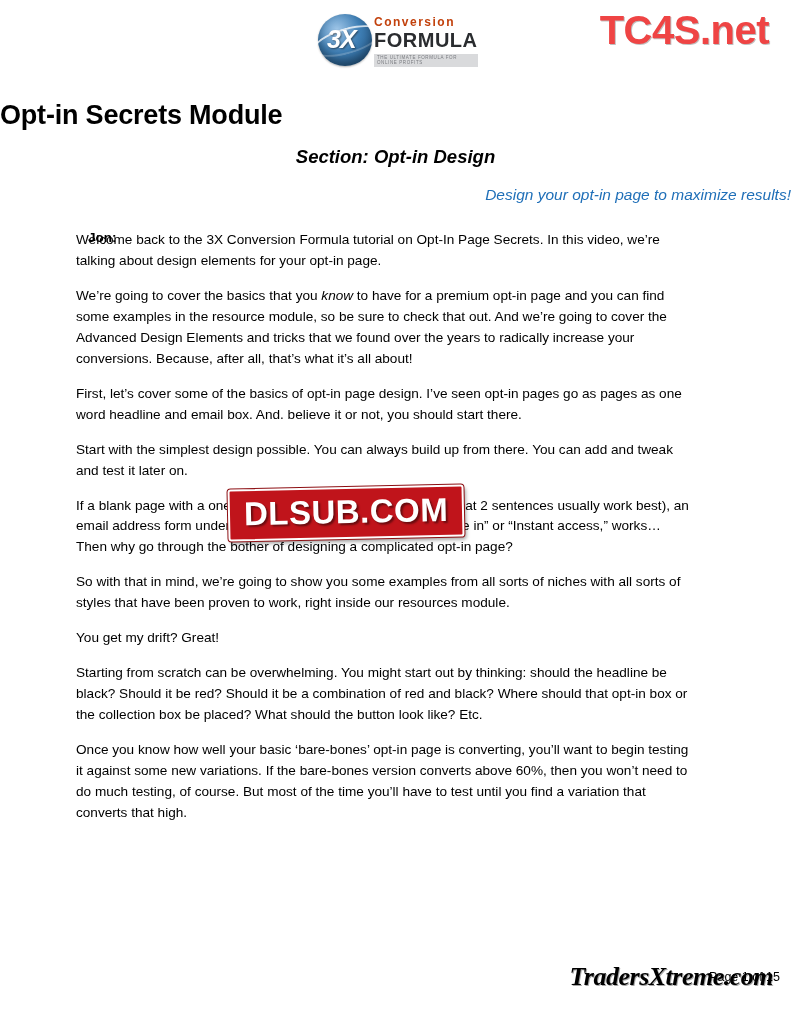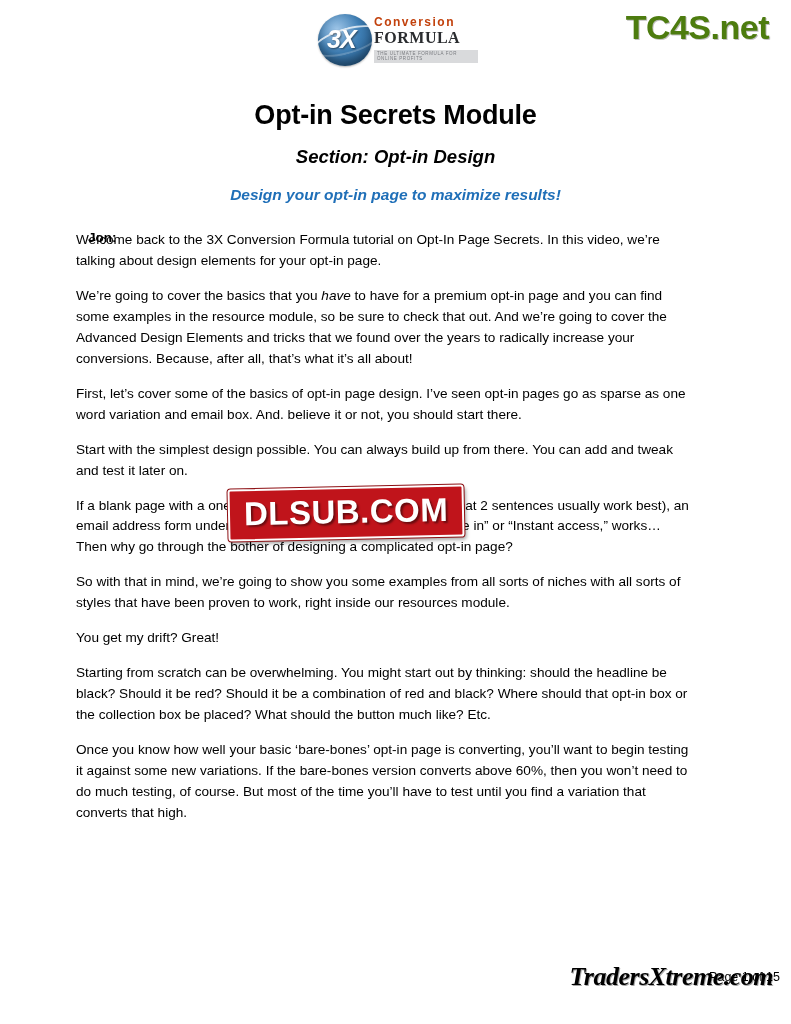--- a/index.html
+++ b/index.html
@@ -75,69 +75,68 @@
     line-height: 1;
   }
   .logo-word-1 {
     font-size: 12px;
     letter-spacing: 1.5px;
     color: #c2410c;
     font-family: "Liberation Sans", sans-serif;
     font-weight: bold;
   }
   .logo-word-2 {
-    font-size: 16px;
+    font-size: 20px;
     font-weight: bold;
     color: #2a2c2f;
     letter-spacing: 0.5px;
     margin-top: 2px;
-    font-family: Liberation Serif, serif;
+    font-family: Liberation Sans, sans-serif;
   }
   .logo-tagline {
     margin-top: 4px;
     font-size: 4.5px;
     letter-spacing: 0.6px;
     color: #7a7c80;
     background: #d9dadc;
     padding: 2px 3px;
     display: inline-block;
   }
 
   .brand-right {
     position: absolute;
     right: 22px;
     top: 8px;
-    font-size: 34px;
-    font-weight: bold;
-    color: #4d7c0f;
+    font-size: 40px;
+    font-weight: bold;
+    color: #ef4444;
     font-family: "Liberation Sans", sans-serif;
     letter-spacing: -0.5px;
     text-shadow: 1px 1px 0 rgba(0,0,0,0.25);
   }
 
   
   .doc-title {
-    text-align: center;
     font-size: 27px;
     font-weight: bold;
     margin: 8px 0 0 0;
     letter-spacing: -0.2px;
     font-family: "Liberation Sans", sans-serif;
   }
   .doc-subtitle {
     text-align: center;
     font-size: 18.5px;
     font-weight: bold;
     font-style: italic;
     font-family: "Liberation Sans", sans-serif;
   }
   .doc-tagline {
-    text-align: center;
+    text-align: right;
     font-size: 15.5px;
-    font-weight: bold;
+    font-weight: normal;
     font-style: italic;
     color: #1f6fb8;
     margin-top: 18px;
     font-family: "Liberation Sans", sans-serif;
   }
 
   
   .body-area {
     position: relative;
     margin-top: 26px;
@@ -242,27 +241,27 @@
   </div>
 
   <h1 class="doc-title">Opt-in Secrets Module</h1>
   <h2 class="doc-subtitle">Section: Opt-in Design</h2>
   <h3 class="doc-tagline">Design your opt-in page to maximize results!</h3>
 
   <div class="body-area">
     <div class="speaker">Jon:</div>
     <div class="paras">
       <p class="para">Welcome back to the 3X Conversion Formula tutorial on Opt-In Page Secrets. In this video, we’re talking about design elements for your opt-in page.</p>
-      <p class="para">We’re going to cover the basics that you <em class="i">have</em> to have for a premium opt-in page and you can find some examples in the resource module, so be sure to check that out. And we’re going to cover the Advanced Design Elements and tricks that we found over the years to radically increase your conversions. Because, after all, that’s what it’s all about!</p>
-      <p class="para">First, let’s cover some of the basics of opt-in page design. I’ve seen opt-in pages go as sparse as one word variation and email box. And. believe it or not, you should start there.</p>
+      <p class="para">We’re going to cover the basics that you <em class="i">know</em> to have for a premium opt-in page and you can find some examples in the resource module, so be sure to check that out. And we’re going to cover the Advanced Design Elements and tricks that we found over the years to radically increase your conversions. Because, after all, that’s what it’s all about!</p>
+      <p class="para">First, let’s cover some of the basics of opt-in page design. I’ve seen opt-in pages go as pages as one word headline and email box. And. believe it or not, you should start there.</p>
       <p class="para">Start with the simplest design possible. You can always build up from there. You can add and tweak and test it later on.</p>
       <p class="para">If a blank page with a one or two-sentence headline (we found that 2 sentences usually work best), an email address form underneath it, and a button that says, “Let me in” or “Instant access,” works… Then why go through the bother of designing a complicated opt-in page?</p>
       <p class="para">So with that in mind, we’re going to show you some examples from all sorts of niches with all sorts of styles that have been proven to work, right inside our resources module.</p>
       <p class="para">You get my drift? Great!</p>
-      <p class="para">Starting from scratch can be overwhelming. You might start out by thinking: should the headline be black? Should it be red? Should it be a combination of red and black? Where should that opt-in box or the collection box be placed? What should the button much like? Etc.</p>
+      <p class="para">Starting from scratch can be overwhelming. You might start out by thinking: should the headline be black? Should it be red? Should it be a combination of red and black? Where should that opt-in box or the collection box be placed? What should the button look like? Etc.</p>
       <p class="para">Once you know how well your basic ‘bare-bones’ opt-in page is converting, you’ll want to begin testing it against some new variations. If the bare-bones version converts above 60%, then you won’t need to do much testing, of course. But most of the time you’ll have to test until you find a variation that converts that high.</p>
     </div>
   </div>
 
   <div class="watermark">
     <div class="watermark-text">DLSUB.COM</div>
   </div>
 
   <div class="footer">
     <div class="page-number">Page 1 of 15</div>

